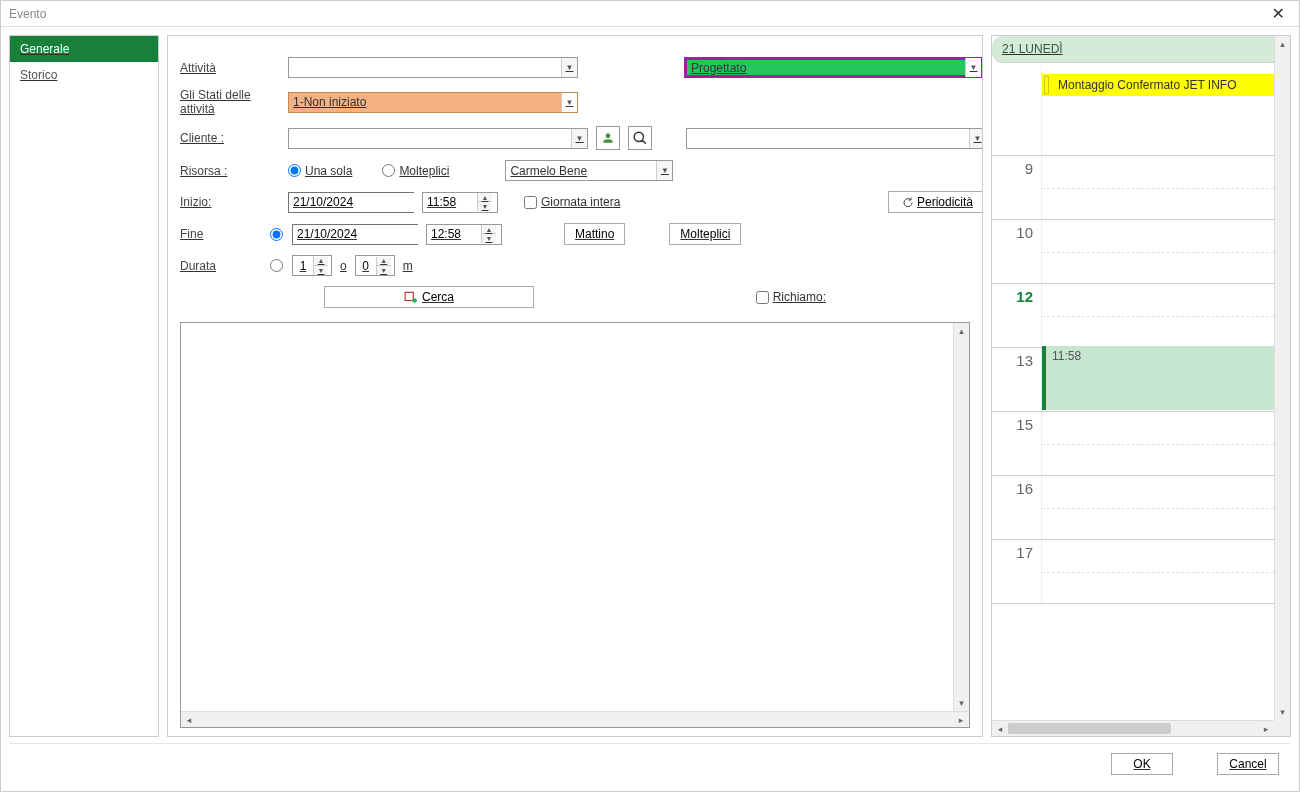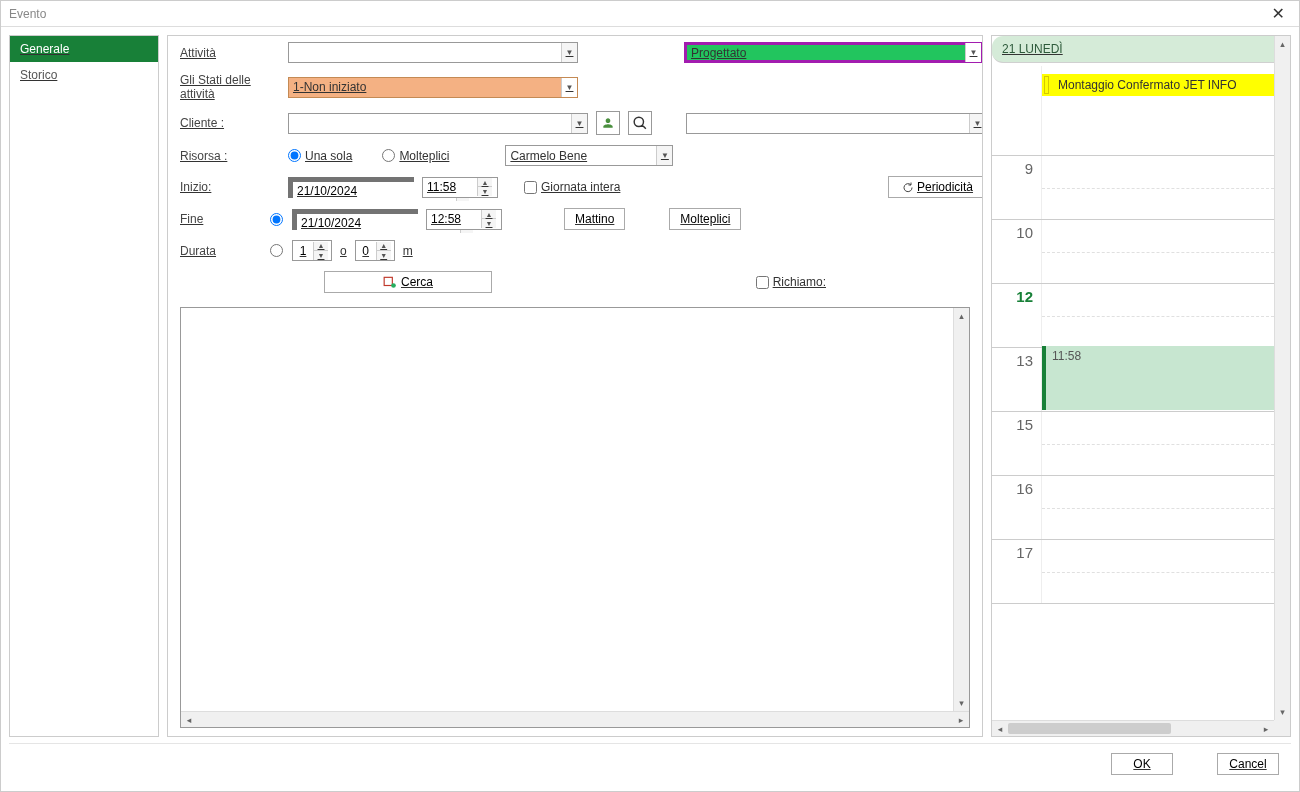--- a/index.html
+++ b/index.html
@@ -6,33 +6,33 @@
   body { margin:0; background:#fff; color:#333; }
   .window { width:1300px; height:792px; display:flex; flex-direction:column; border:1px solid #ccc; }
   .titlebar { height:26px; display:flex; align-items:center; justify-content:space-between; padding:0 8px; border-bottom:1px solid #ddd; color:#888; }
   .titlebar .close { font-size:16px; color:#333; cursor:pointer; padding:0 6px; }
   .body { flex:1; display:flex; flex-direction:column; padding:8px; gap:6px; overflow:hidden;text-decoration:underline; }
   .top-area { flex:1; display:flex; gap:8px; overflow:hidden; }
   .tabs-col { width:150px; border:1px solid #ccc; display:flex; flex-direction:column; }
   .tab { padding:6px 10px; cursor:pointer; text-align:left; }
   .tab.active { background:#188038; color:#fff; font-weight:500; }
   .tab.inactive { background:#fff; color:#555; }
-  .main-col { flex:1; border:1px solid #ccc; padding:6px 12px 8px 12px; display:flex; flex-direction:column; gap:6px; overflow:hidden; }
+  .main-col { flex:1; border:1px solid #ccc; padding:21px 12px 8px 12px; display:flex; flex-direction:column; gap:6px; overflow:hidden; }
   .form-grid { display:grid; grid-template-columns: 108px 1fr; row-gap:10px; align-items:center; }
   .label { color:#444; }
   .row-content { display:flex; align-items:center; gap:8px; }
   .combo { position:relative; border:1px solid #999; height:21px; background:#fff; display:flex; align-items:center; }
   .combo .combo-text { flex:1; padding:0 4px; overflow:hidden; white-space:nowrap; }
   .combo .combo-btn { width:16px; height:19px; display:flex; align-items:center; justify-content:center; color:#555; background:#f5f5f5; border-left:1px solid #ccc; font-size:8px; cursor:pointer; }
   .combo.yellow { background:#22c55e; border:3px solid #a21caf; }
   .combo.orange { background:#f4b183; border:1px solid #c48a54; }
   .iconbtn { width:24px; height:24px; border:1px solid #999; background:#fff; display:flex; align-items:center; justify-content:center; cursor:pointer; }
   .radio { display:flex; align-items:center; gap:4px; cursor:pointer; }
   .radio input { margin:0; }
-  .datebox { border:5px solid #737373; height:21px; width:126px; display:flex; align-items:flex-start; }
+  .datebox { border:1px solid #737373; height:21px; width:126px; display:flex; align-items:flex-start; }
   .datebox input { border:none; flex:1; padding:0 4px; height:19px; outline:none; }
   .datebox .cal-btn { width:22px; height:19px; border-left:1px solid #ccc; display:flex; align-items:center; justify-content:center; background:#f5f5f5; cursor:pointer; }
   .datebox .dd-btn { width:12px; height:19px; display:flex; align-items:center; justify-content:center; font-size:8px; color:#555; cursor:pointer; }
   .spinbox { border:1px solid #999; height:21px; display:flex; align-items:center; }
   .spinbox input { border:none; padding:0 4px; height:19px; outline:none; text-align:left; }
   .spin-btns { display:flex; flex-direction:column; border-left:1px solid #ccc; }
   .spin-btns div { width:14px; height:9px; display:flex; align-items:center; justify-content:center; font-size:7px; background:#f5f5f5; cursor:pointer; color:#555; line-height:1; }
   .spin-btns div:first-child { border-bottom:1px solid #ccc; }
   .checkbox { display:flex; align-items:center; gap:4px; cursor:pointer; }
   .checkbox input { margin:0; }
@@ -238,21 +238,21 @@
               <div class="spin-btns">
                 <div>▲</div>
                 <div>▼</div>
               </div>
             </div>
             <span>m</span>
           </div>
 
           <div></div>
           <div class="row-content">
-            <button class="btn wide" style="width:168px">
+            <button class="btn wide" style="width:210px">
               <svg width="14" height="14" viewBox="0 0 24 24">
                   <rect x="2" y="4" width="14" height="14" fill="none" stroke="#c0392b" stroke-width="2"></rect>
                   <circle cx="18" cy="18" r="4" fill="#27ae60"></circle>
                 </svg>
               <span>Cerca</span>
             </button>
             <div style="flex:1"></div>
             <label class="checkbox" style="margin-right:160px">
               <input type="checkbox" style="">
               <span>Richiamo:</span>

